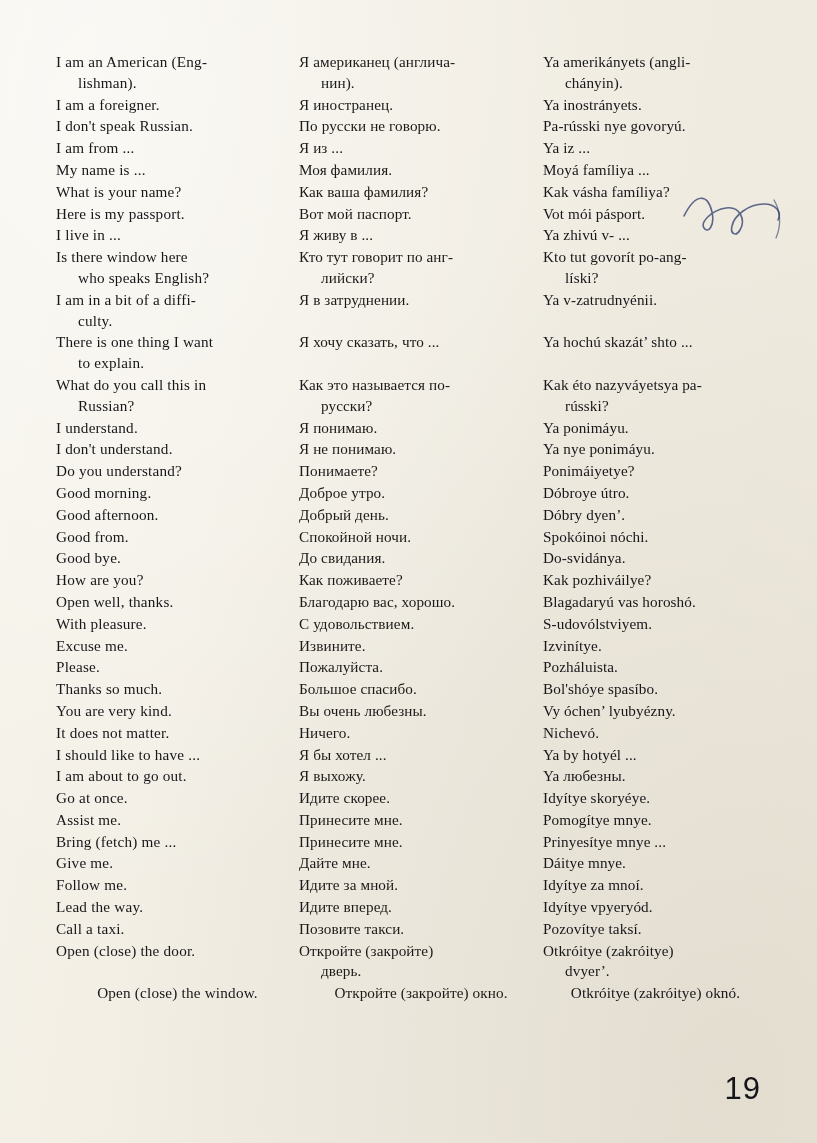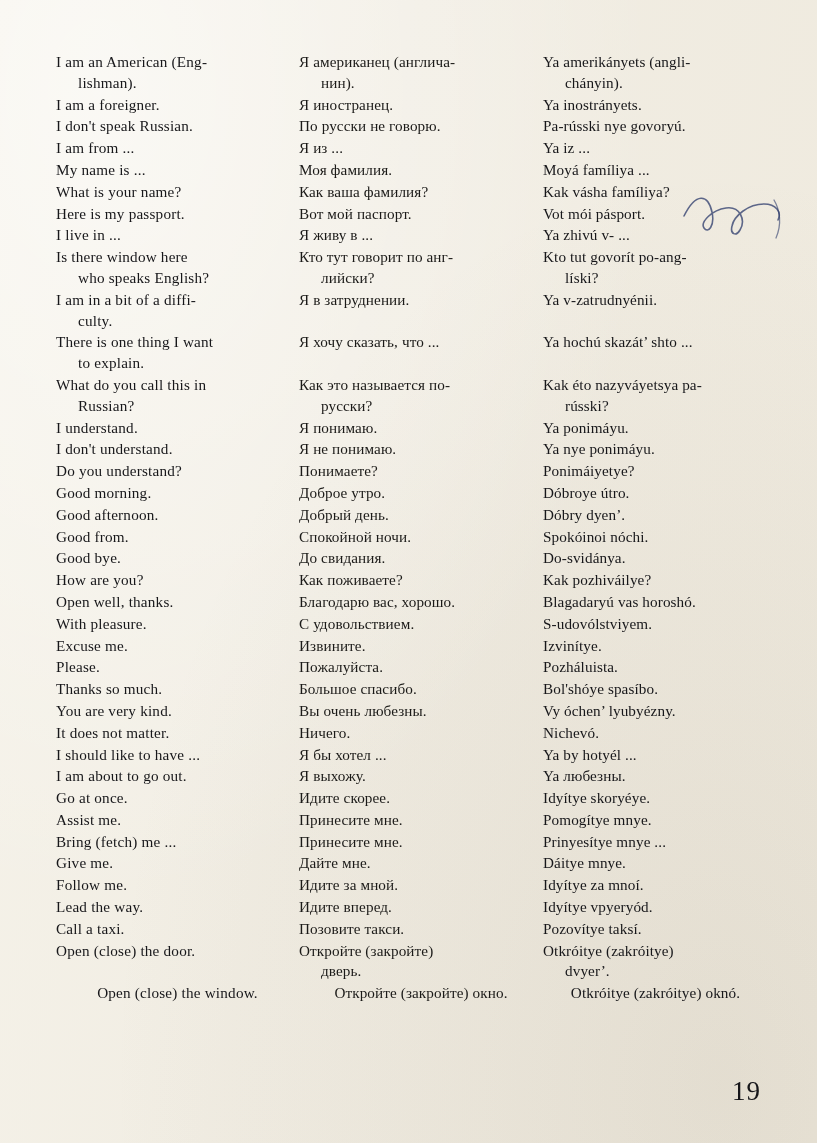--- a/index.html
+++ b/index.html
@@ -82,22 +82,22 @@
   }
   .gap-sm td {
     padding-top: 7px;
     text-align: center;
   }
   
   .folio {
     position: absolute;
     right: 56px;
     bottom: 36px;
-    font-size: 27px;
-    font-family: Liberation Serif, serif;
+    font-size: 31px;
+    font-family: Liberation Sans, sans-serif;
     letter-spacing: 1px;
     color: #16161a;
   }
   
   .ink-mark {
     position: absolute;
     left: 682px;
     top: 186px;
     width: 110px;
     height: 62px;

